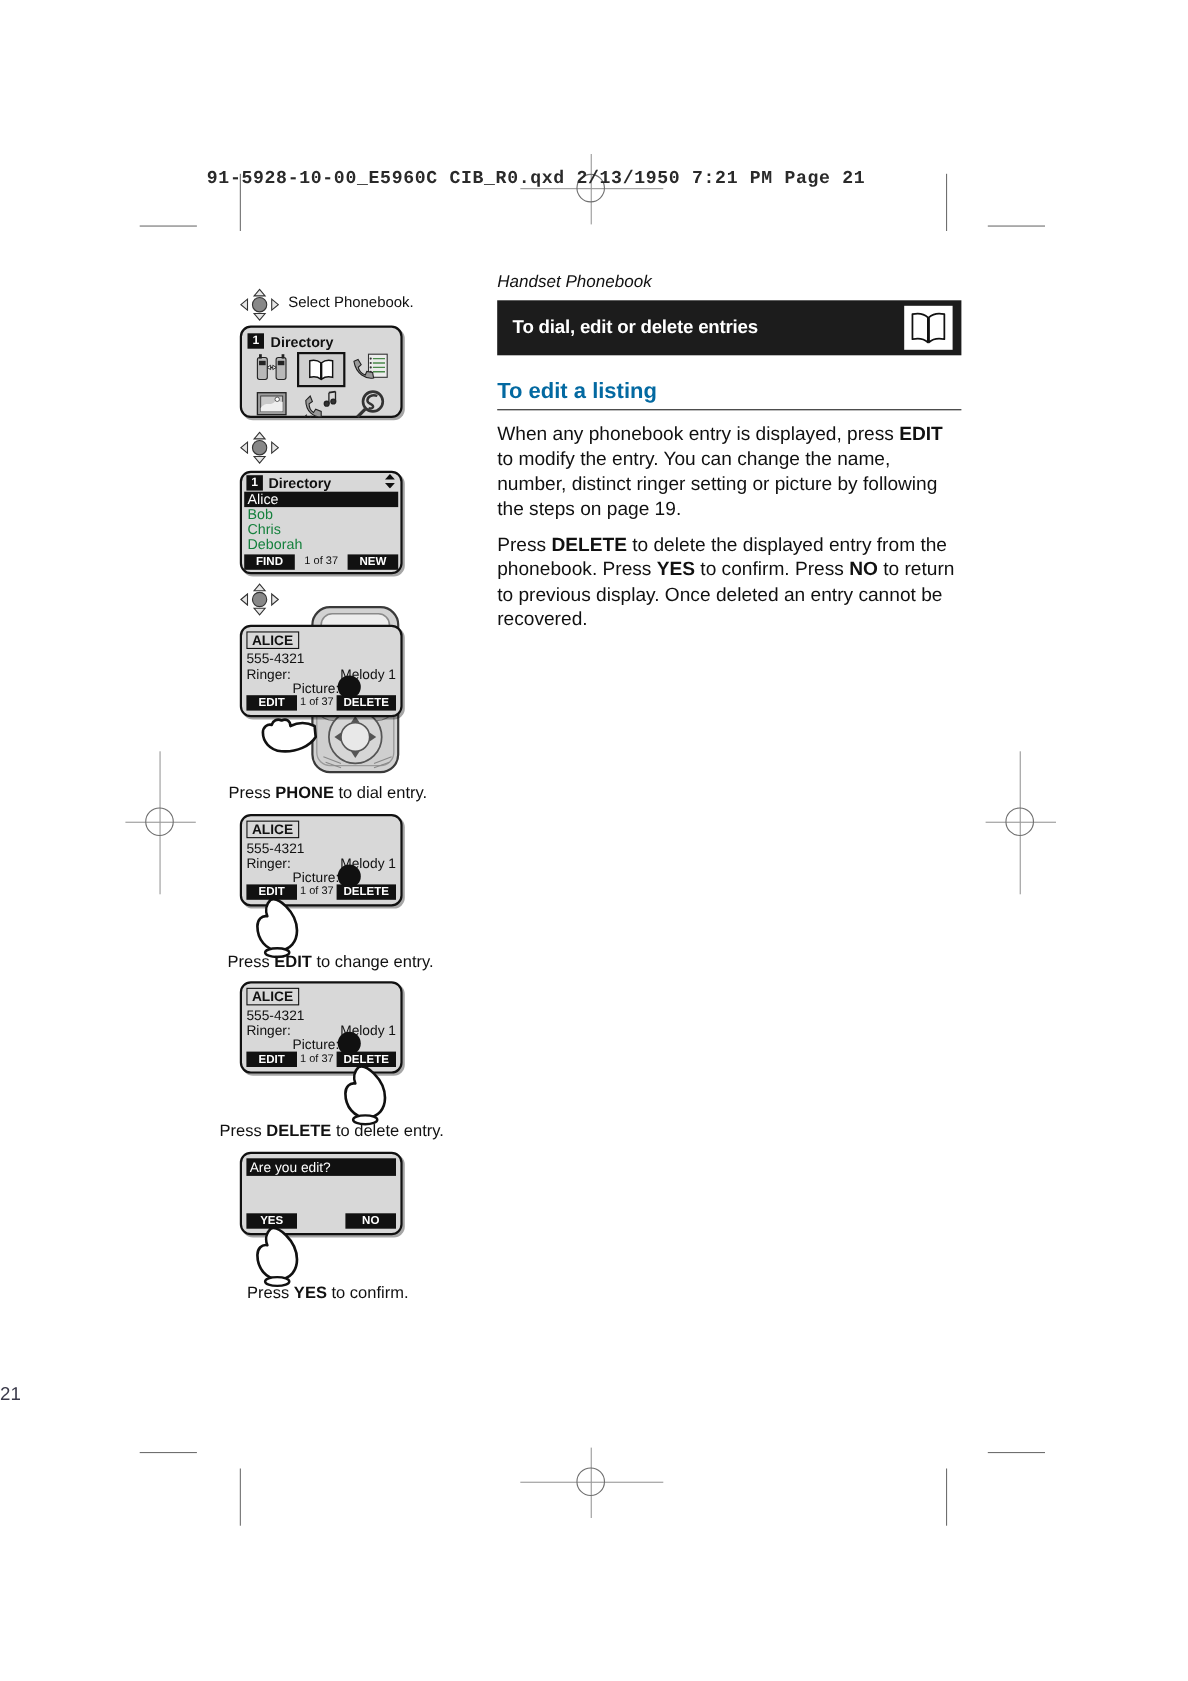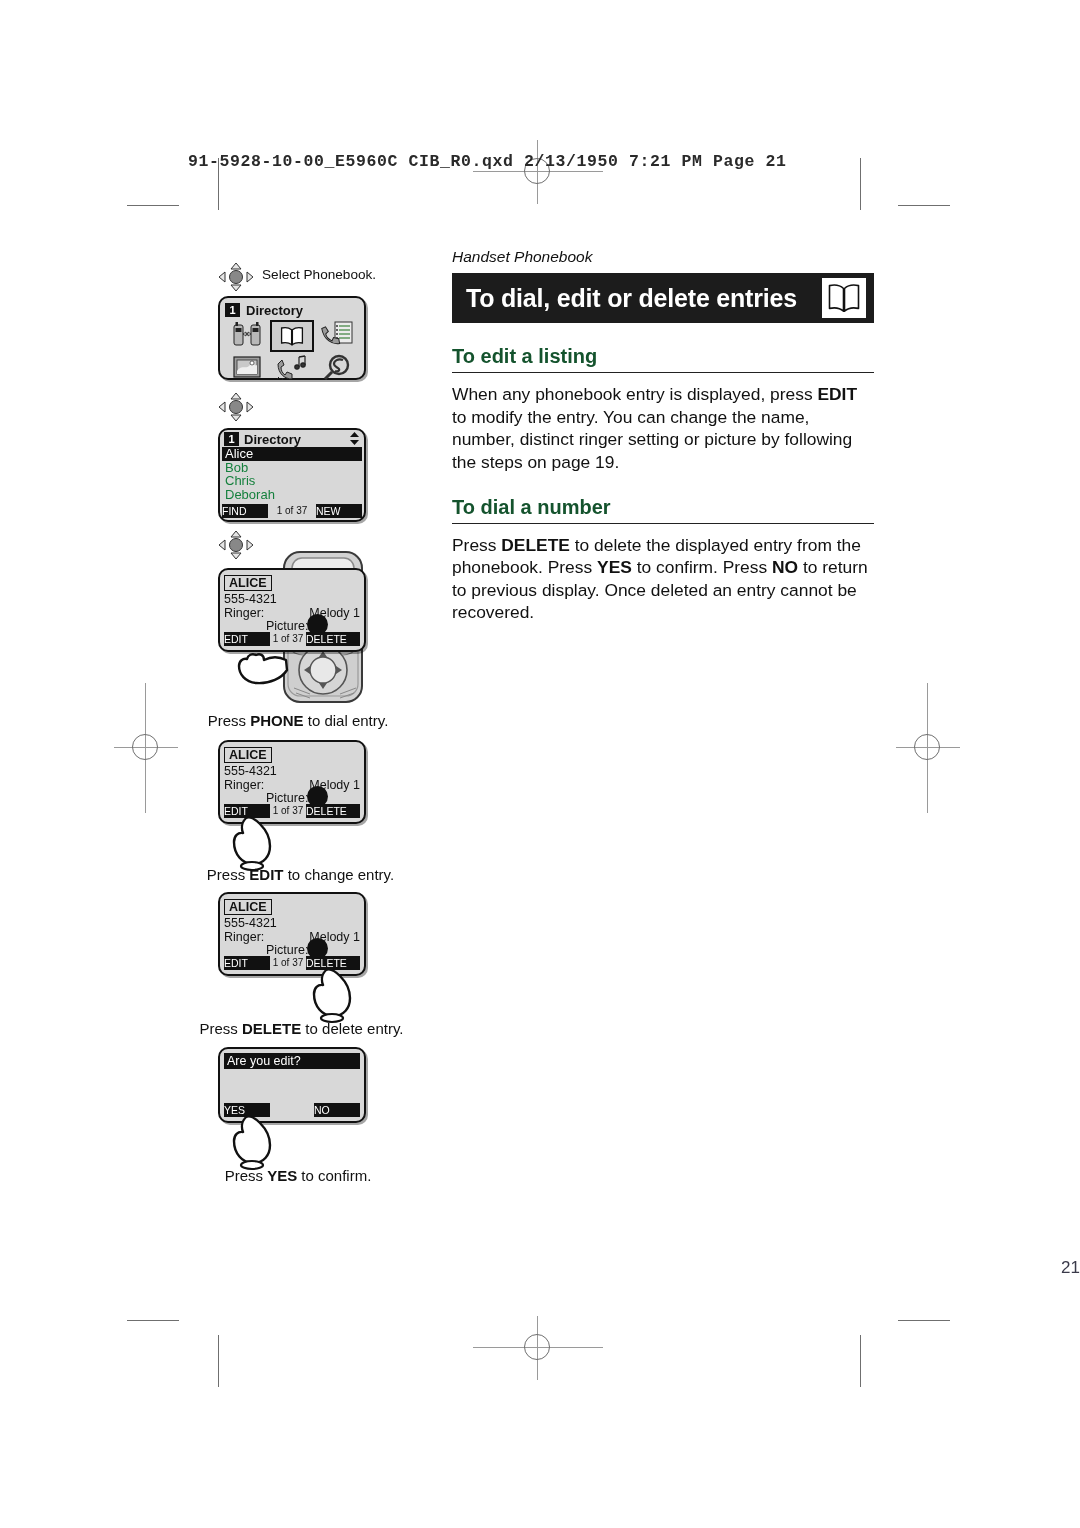--- a/index.html
+++ b/index.html
@@ -72,35 +72,35 @@
     height: 50px;
     display: flex;
     align-items: center;
     justify-content: space-between;
     padding: 0 8px 0 14px;
     box-sizing: border-box;
   }
   .title-bar h1 {
     margin: 0;
     color: #ffffff;
-    font-size: 25px;
+    font-size: 17px;
     font-weight: bold;
     letter-spacing: -0.2px;
     font-family: "Liberation Sans", sans-serif;
   }
   .book-badge {
     width: 44px; height: 40px;
     background: #ffffff;
     display: flex; align-items: center; justify-content: center;
   }
   h2.sec {
     margin: 22px 0 0 0;
     font-size: 20px;
     font-weight: bold;
-    color: #14532d;
+    color: #0369a1;
     padding-bottom: 4px;
     border-bottom: 1.6px solid #222;
     font-family: "Liberation Sans", sans-serif;
   }
   p.body {
     margin: 10px 0 0 0;
     font-size: 17.4px;
     line-height: 1.30;
     color: #111;
     font-family: "Liberation Sans", sans-serif;
@@ -185,22 +185,22 @@
     font-family: "Liberation Sans", sans-serif;
   }
   .row.hl { background: #111; color: #fff; }
   .softbar {
     display: flex; align-items: center;
     height: 15px; margin-top: 2px;
     padding: 0 2px 2px 2px;
   }
   .sk {
     background: #111; color: #fff;
-    font-size: 10.5px; font-weight: normal;
-    padding: 1px 0; width: 46px; 
+    font-size: 10.5px; font-weight: bold;
+    padding: 1px 0; width: 46px; text-align: center;
     font-family: "Liberation Sans", sans-serif;
   }
   .sk.wide { width: 54px; }
   .softbar .mid {
     flex: 1; text-align: center;
     font-size: 10px; color: #111;
     font-family: "Liberation Sans", sans-serif;
   }
 
   
@@ -233,21 +233,21 @@
     display: flex; justify-content: space-between;
   }
 
   
   .hand { position: absolute; }
 
   .phone-illo { position: absolute; }
   .pagenum {
     position: absolute;
     left: 0; right: 0; top: 1258px;
-    text-align: right;
+    text-align: left;
     font-size: 17px;
     color: #3a3a4a;
     font-family: "Liberation Sans", sans-serif;
   }
 </style>
 </head>
 <body>
 
 <div>
   <div class="mark v" style="left:218px; top:158px; height:52px;"></div>
@@ -294,21 +294,20 @@
         <path d="M16.5 5.5 C13 2.2 7 1.6 2.5 2.6 L2.5 25.4 C7 24.4 13 25 16.5 28.2 Z" fill="#ffffff" stroke="#111" stroke-width="1.6" stroke-linejoin="round"></path>
         <path d="M17.5 5.5 C21 2.2 27 1.6 31.5 2.6 L31.5 25.4 C27 24.4 21 25 17.5 28.2 Z" fill="#ffffff" stroke="#111" stroke-width="1.6" stroke-linejoin="round"></path>
         <path d="M17 5.8 L17 28" stroke="#111" stroke-width="1.6"></path>
       </svg>
     </div>
   </div>
 
   <h2 class="sec">To edit a listing</h2>
   <p class="body">When any phonebook entry is displayed, press <b>EDIT</b> to modify the entry. You can change the name, number, distinct ringer setting or picture by following the steps on page 19.</p>
 
-  <h2 class="sec">To dial a number</h2>
 
   <p class="body">Press <b>DELETE</b> to delete the displayed entry from the phonebook. Press <b>YES</b> to confirm. Press <b>NO</b> to return to previous display. Once deleted an entry cannot be recovered.</p>
 
 </div>
 
 <div class="figs">
 
   <div class="step" style="height:128px;">
     <div class="dpad" style="position:absolute; left:12px; top:0;">
       <svg width="36" height="30" viewBox="0 0 36 30">

